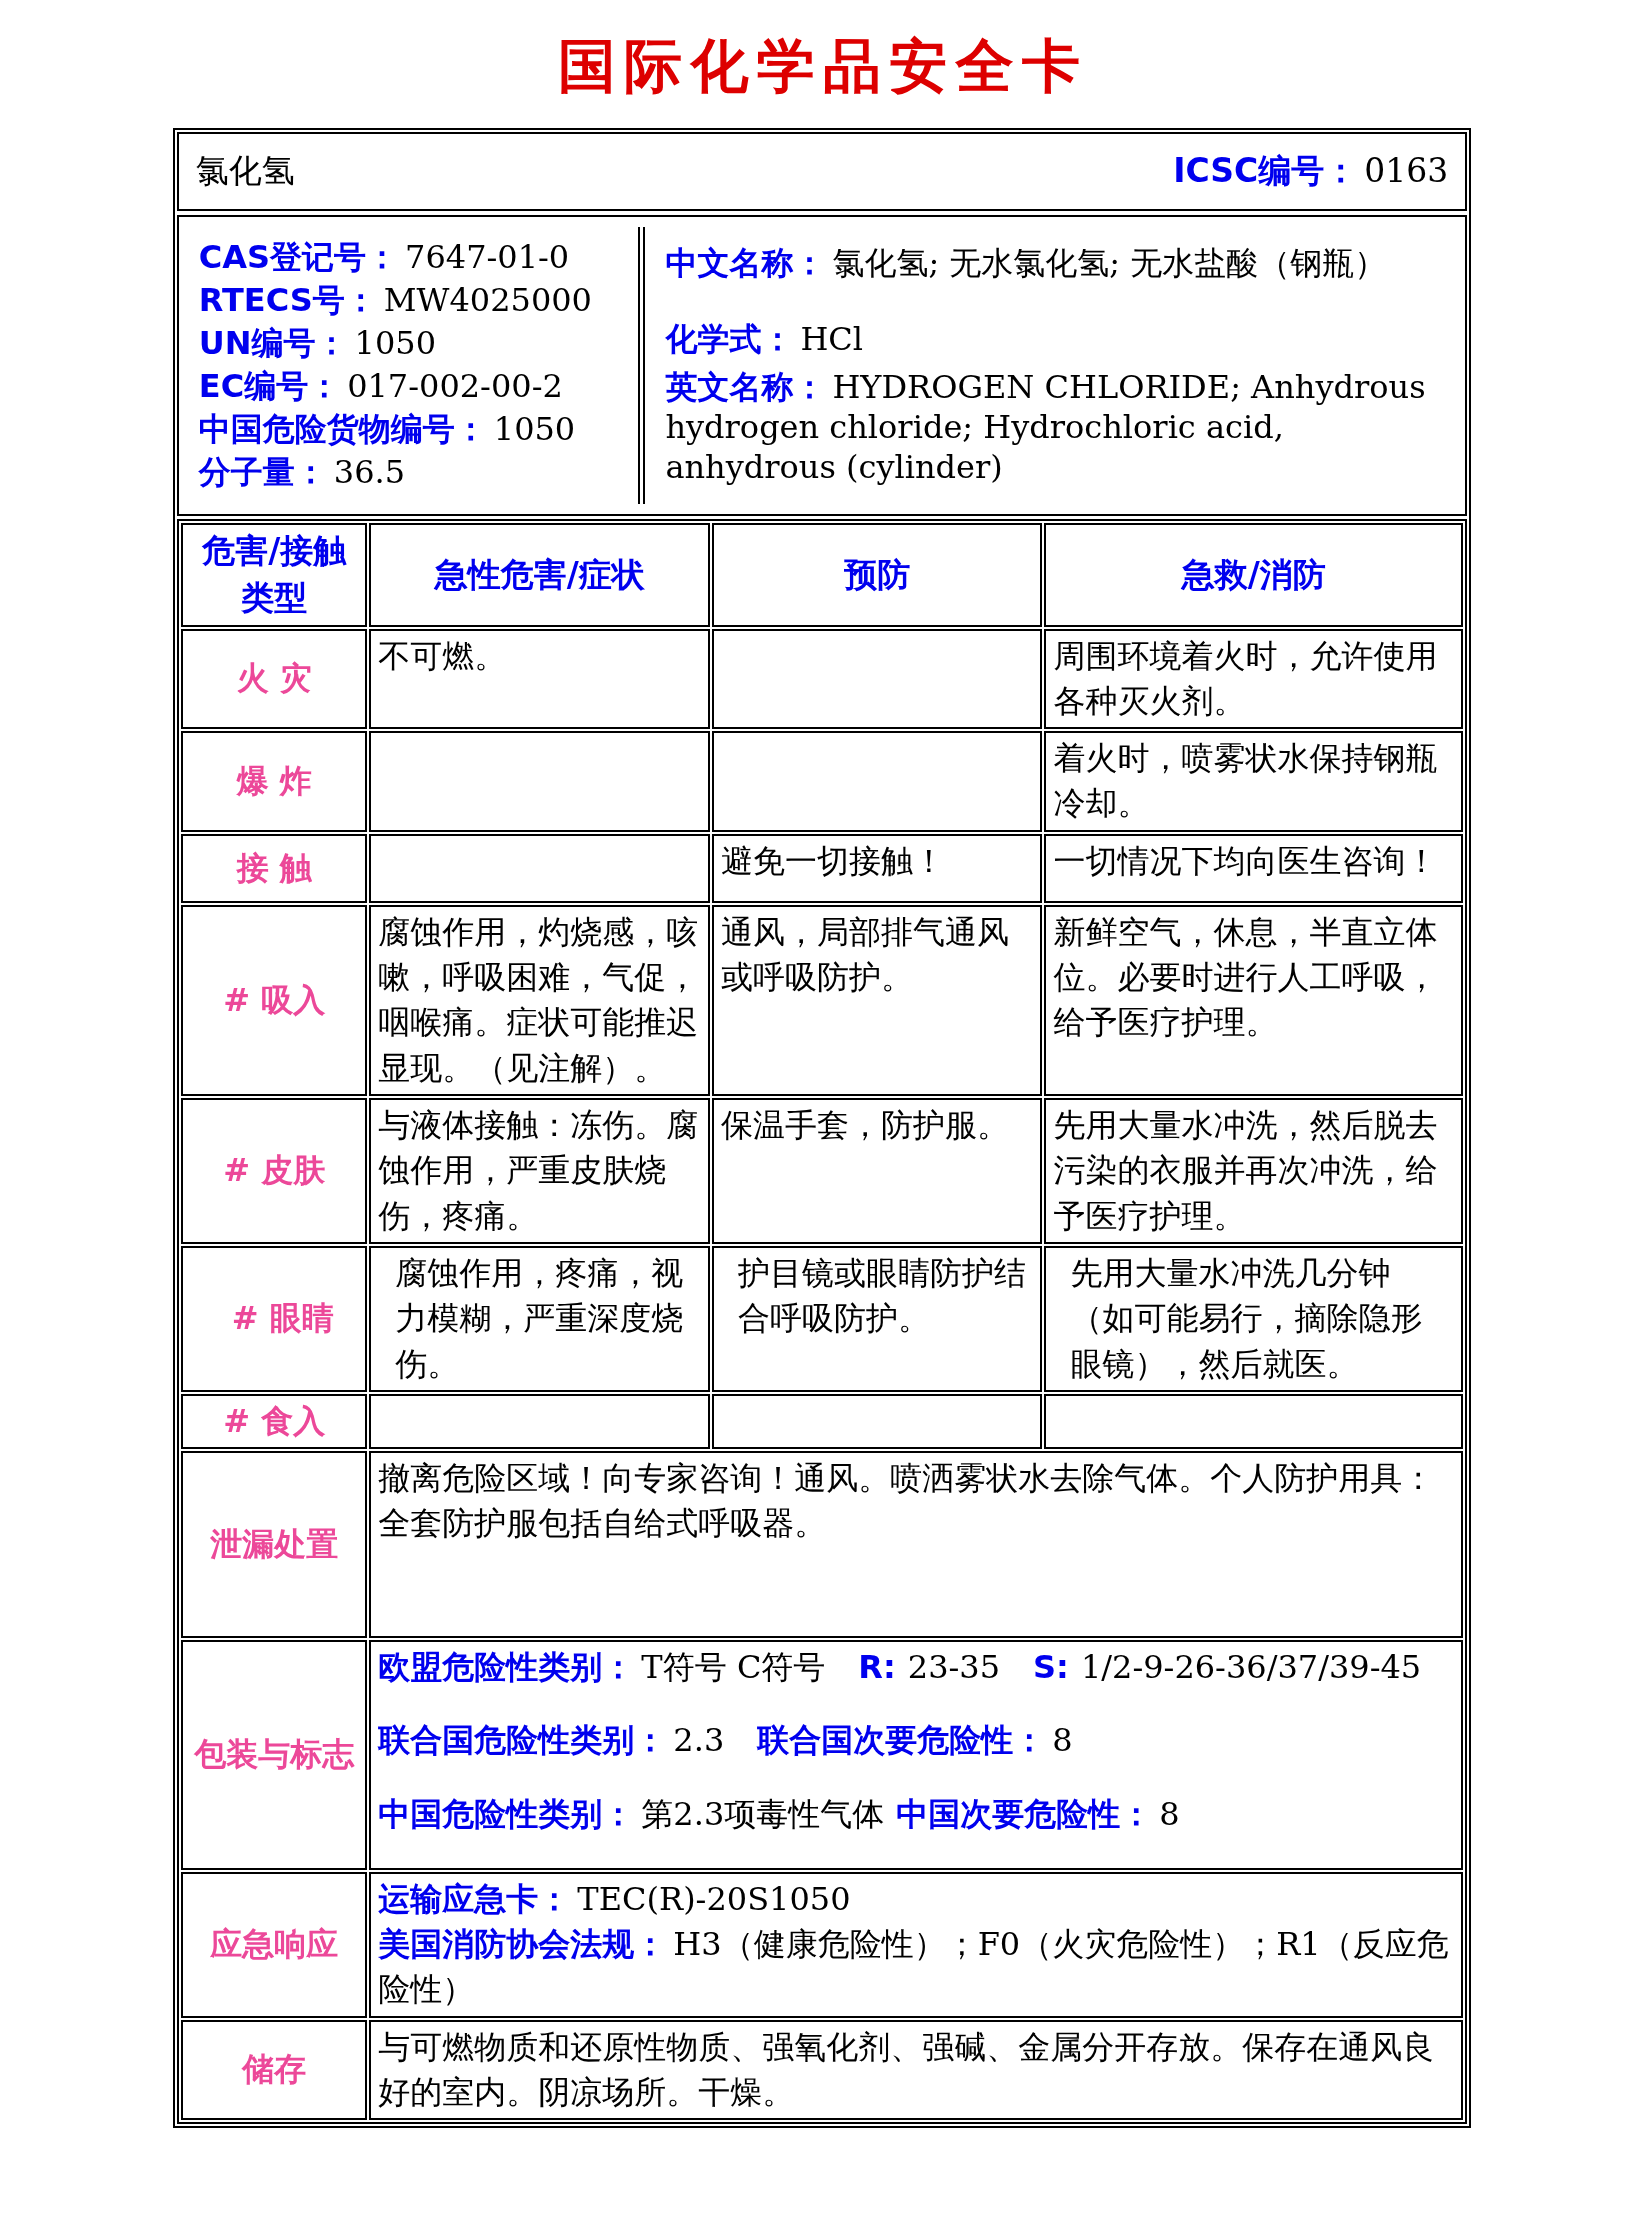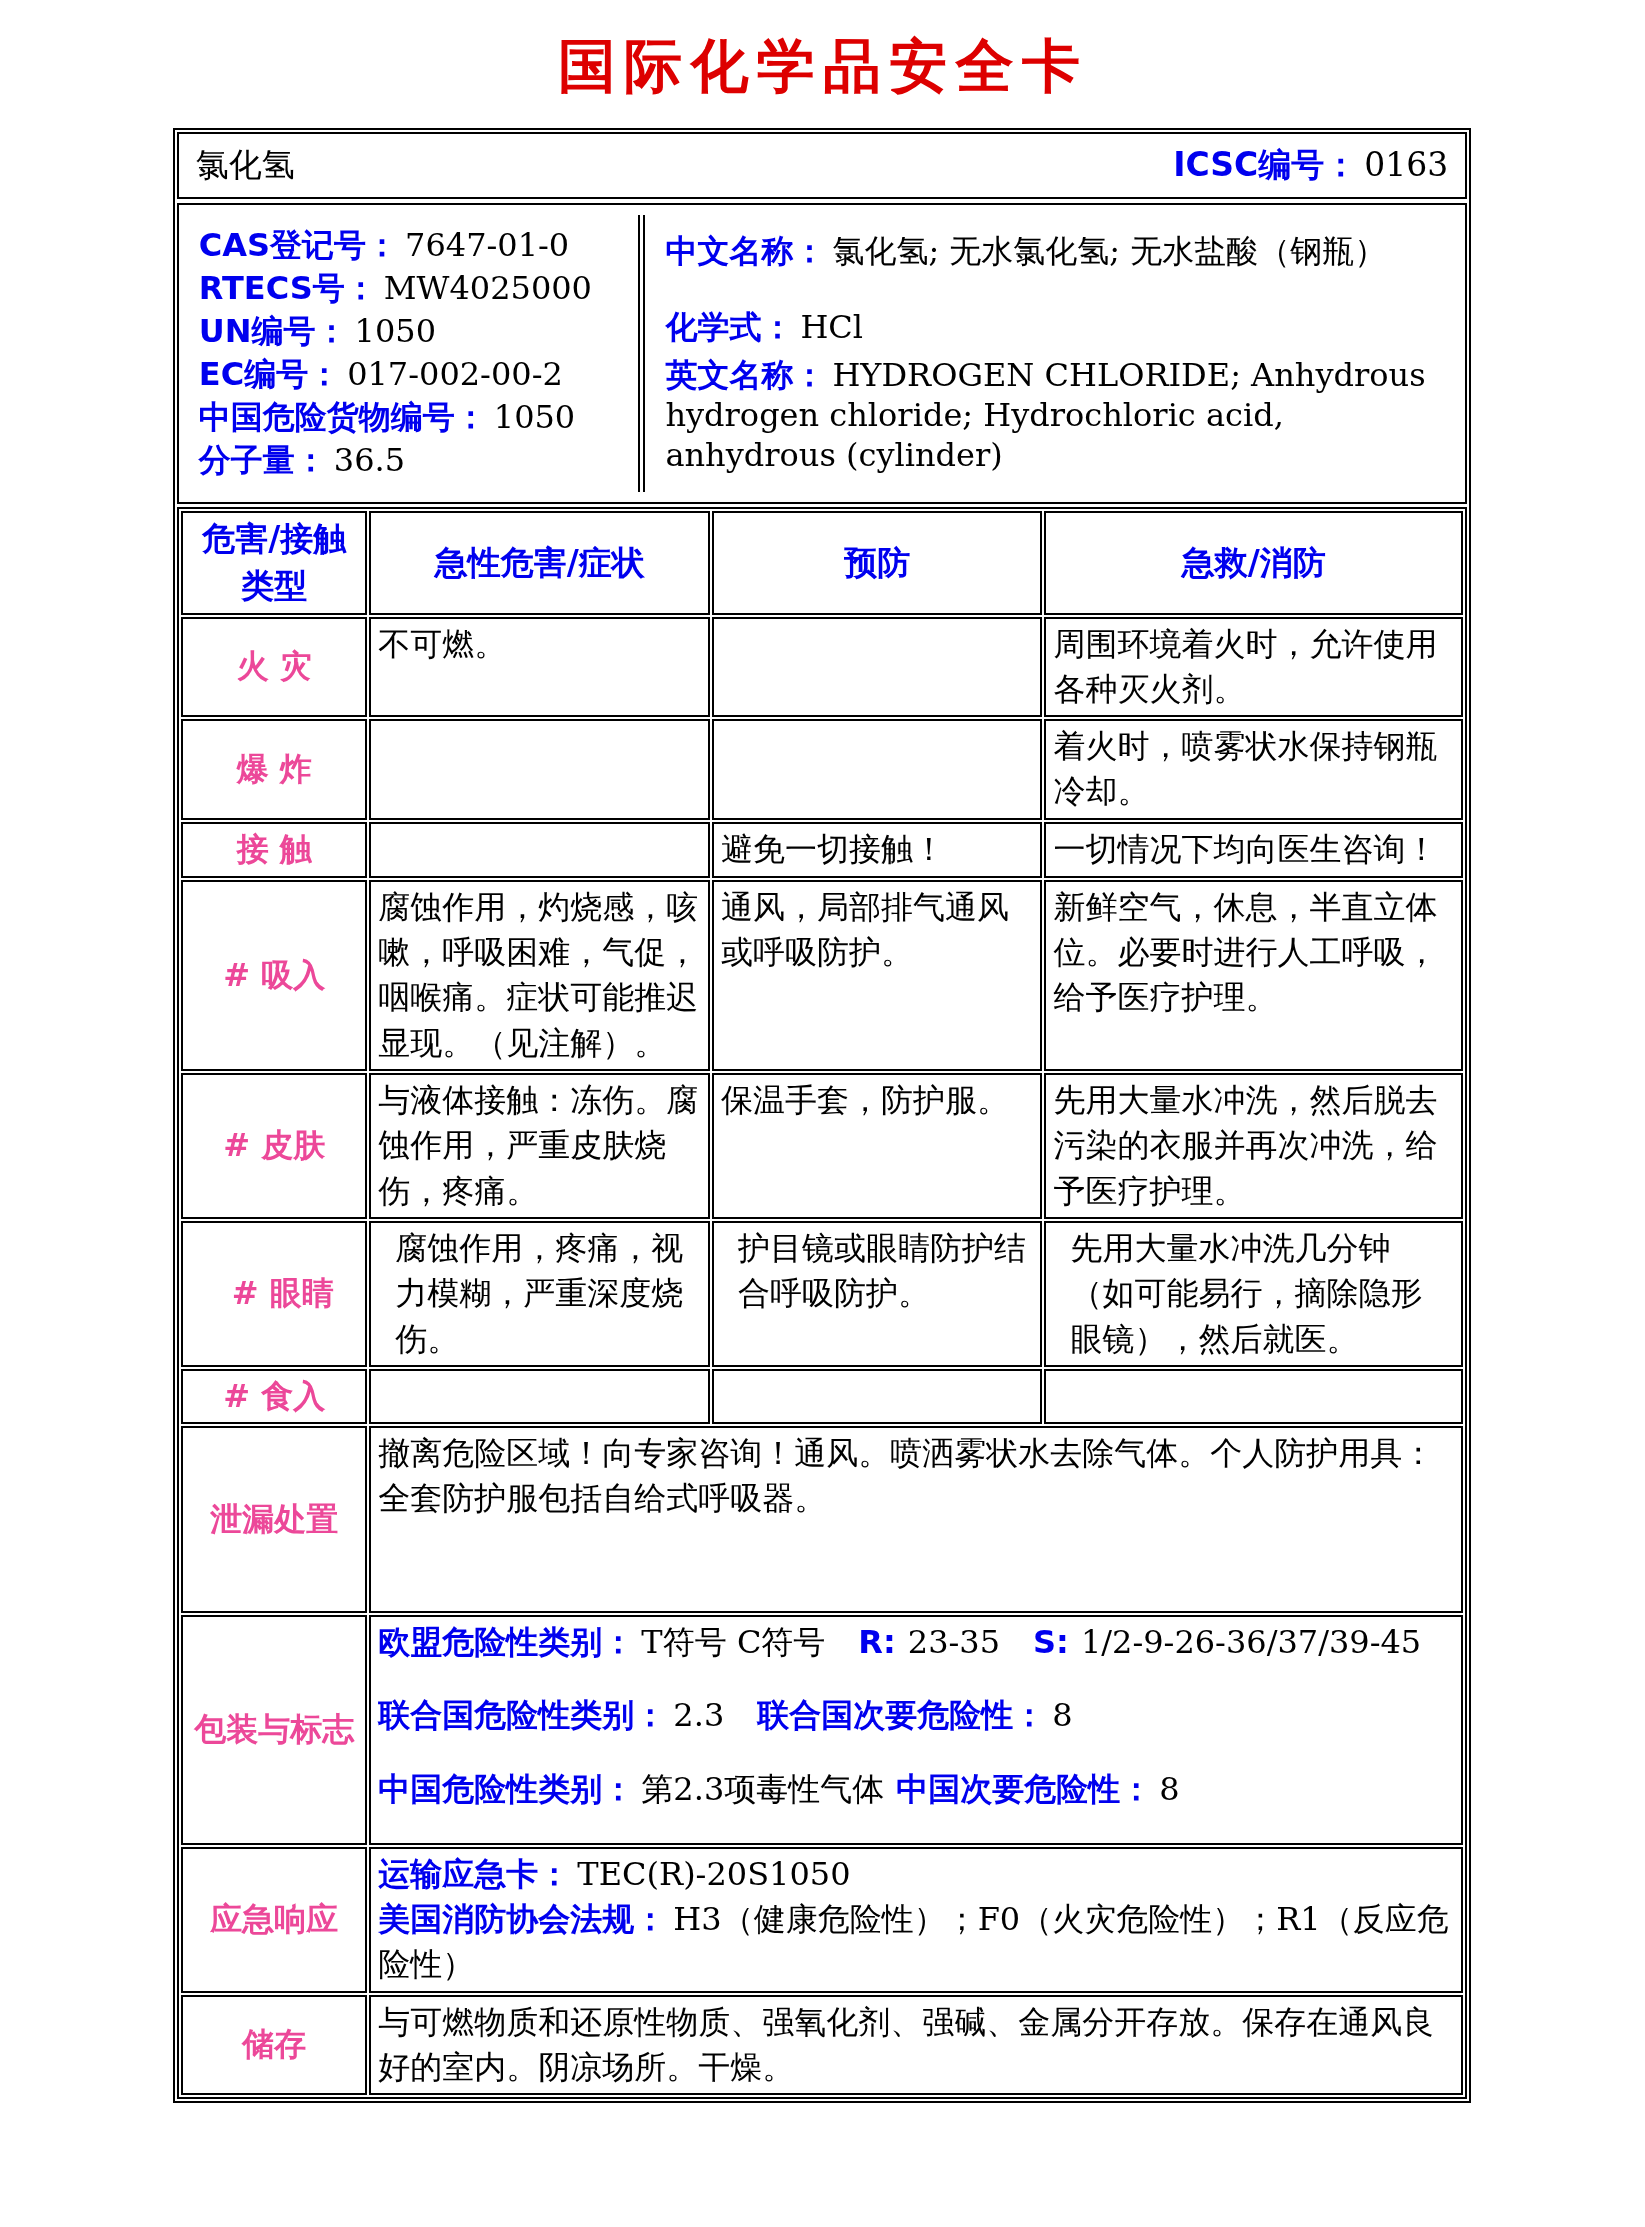--- a/index.html
+++ b/index.html
@@ -21,21 +21,21 @@
     width: 1298px;
     border: 2.8px solid #000;
     padding: 2.1px;
     background: #fff;
   }
 
   .box { border: 2.1px solid #000; margin-bottom: 3.5px; background: #fff; }
 
   
   .header-box {
-    height: 67px;
+    height: 79px;
     display: flex; justify-content: space-between; align-items: center;
     padding: 0 16.6px;
     font-size: 33px;
   }
   .chem-name { font-family: "DejaVu Serif", serif; }
   .lbl {
     color: #0000ee; font-weight: bold;
     font-family: "DejaVu Sans", sans-serif;
   }
   .val { color: #000; font-family: "DejaVu Serif", serif; margin-left: 7px; }
@@ -92,21 +92,21 @@
   td.rl {
     color: #ec4899;
     font-family: "DejaVu Sans", sans-serif;
     font-weight: bold;
     font-size: 33px;
     text-align: center !important;
     vertical-align: middle !important;
   }
   tr.r-fire  td { height: 86px; }
   tr.r-expl  td { height: 75px; }
-  tr.r-cont  td { height: 56px; }
+  tr.r-cont  td { height: 69px; }
   tr.r-inh   td { height: 151px; }
   tr.r-skin  td { height: 112px; }
   tr.r-eye   td { height: 104px; padding-left: 24px; }
   tr.r-ing   td { height: 44px;  }
   tr.r-spill td { height: 187px; }
   tr.r-pack  td { height: 208px; }
   tr.r-emer  td { height: 132px; }
   tr.r-stor  td { height: 98px; }
   td.pack p { margin: 0 0 28px 0; }
   td.emer p { margin: 0; }

